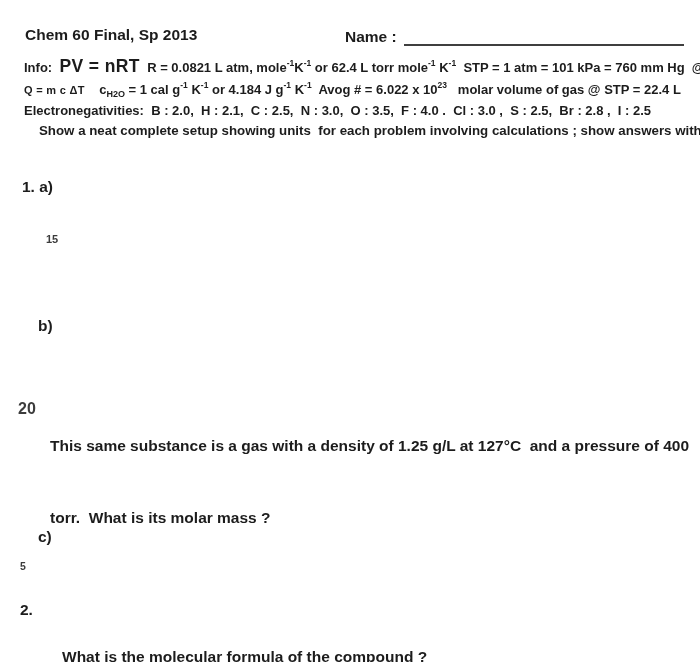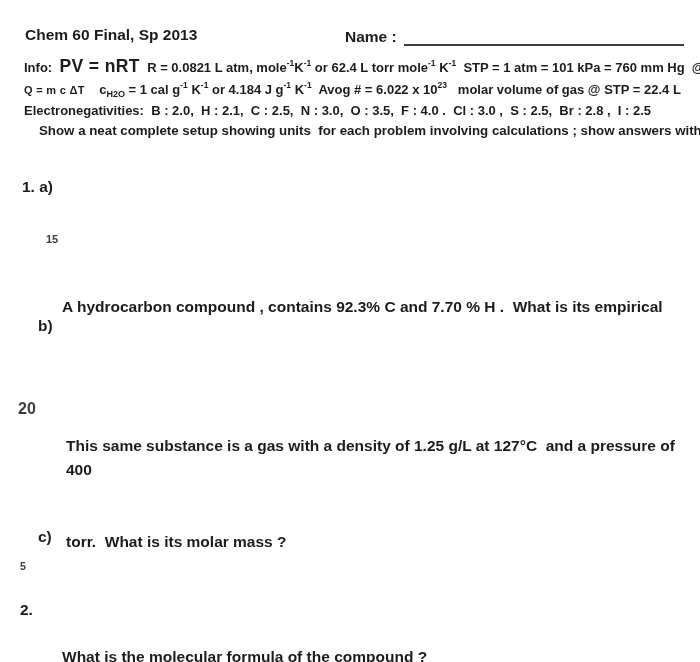--- a/index.html
+++ b/index.html
@@ -50,21 +50,21 @@
   .question {
     position:absolute;
     font-size:15.5px; font-weight:700; line-height:24px;
     white-space:pre-wrap;
   }
   .q-label { position:absolute; left:0; top:0; }
   .q-text  { display:block; }
   #q1a { top:175px; left:22px; width:660px; }
   #q1a .q-text { margin-left:40px; }
   #q1b { top:314px; left:38px; width:655px; }
-  #q1b .q-text { margin-left:28px; }
+  #q1b .q-text { margin-left:12px; }
   #q1c { top:525px; left:38px; width:640px; }
   #q1c .q-text { margin-left:24px; }
   #q2  { top:597px; left:20px; width:668px; line-height:25px; }
 
   
   .margin-number {
     position:absolute; font-weight:700; color:#3c3c3c; white-space:pre;
   }
   #pts-q1a { top:233px; left:21px; font-size:11px;margin-left:25px; }
   #pts-q1b { top:400px; left:18px; font-size:16px; }
@@ -85,21 +85,20 @@
   <div class="info">
     <div class="info-line"><span>Info:  </span><span class="seg-big">PV = nRT</span><span>  R = 0.0821 L atm, mole</span><sup>-1</sup><span>K</span><sup>-1</sup><span> or 62.4 L torr mole</span><sup>-1</sup><span> K</span><sup>-1</sup><span>  STP = 1 atm = 101 kPa = 760 mm Hg  @  273 K</span></div>
     <div class="info-line"><span class="seg-med">Q = m c ΔT</span><span>    c</span><sub>H2O</sub><span> = 1 cal g</span><sup>-1</sup><span> K</span><sup>-1</sup><span> or 4.184 J g</span><sup>-1</sup><span> K</span><sup>-1</sup><span>  Avog # = 6.022 x 10</span><sup>23</sup><span>   molar volume of gas @ STP = 22.4 L</span></div>
     <div class="info-line">Electronegativities:  B : 2.0,  H : 2.1,  C : 2.5,  N : 3.0,  O : 3.5,  F : 4.0 .  Cl : 3.0 ,  S : 2.5,  Br : 2.8 ,  I : 2.5</div>
     <div class="info-note">Show a neat complete setup showing units  for each problem involving calculations ; show answers with all</div>
   </div>
 
   <div class="question" id="q1a">
     <span class="q-label">1. a)</span>
     <div class="q-text">
-      <div>A hydrocarbon compound , contains 92.3% C and 7.70 % H .  What is its empirical</div>
     </div>
   </div>
 
   <div class="margin-number" id="pts-q1a">15</div>
 
   <div class="question" id="q1b">
     <span class="q-label">b)</span>
     <div class="q-text">
       <div>This same substance is a gas with a density of 1.25 g/L at 127°C  and a pressure of 400</div>
       <div>torr.  What is its molar mass ?</div>

